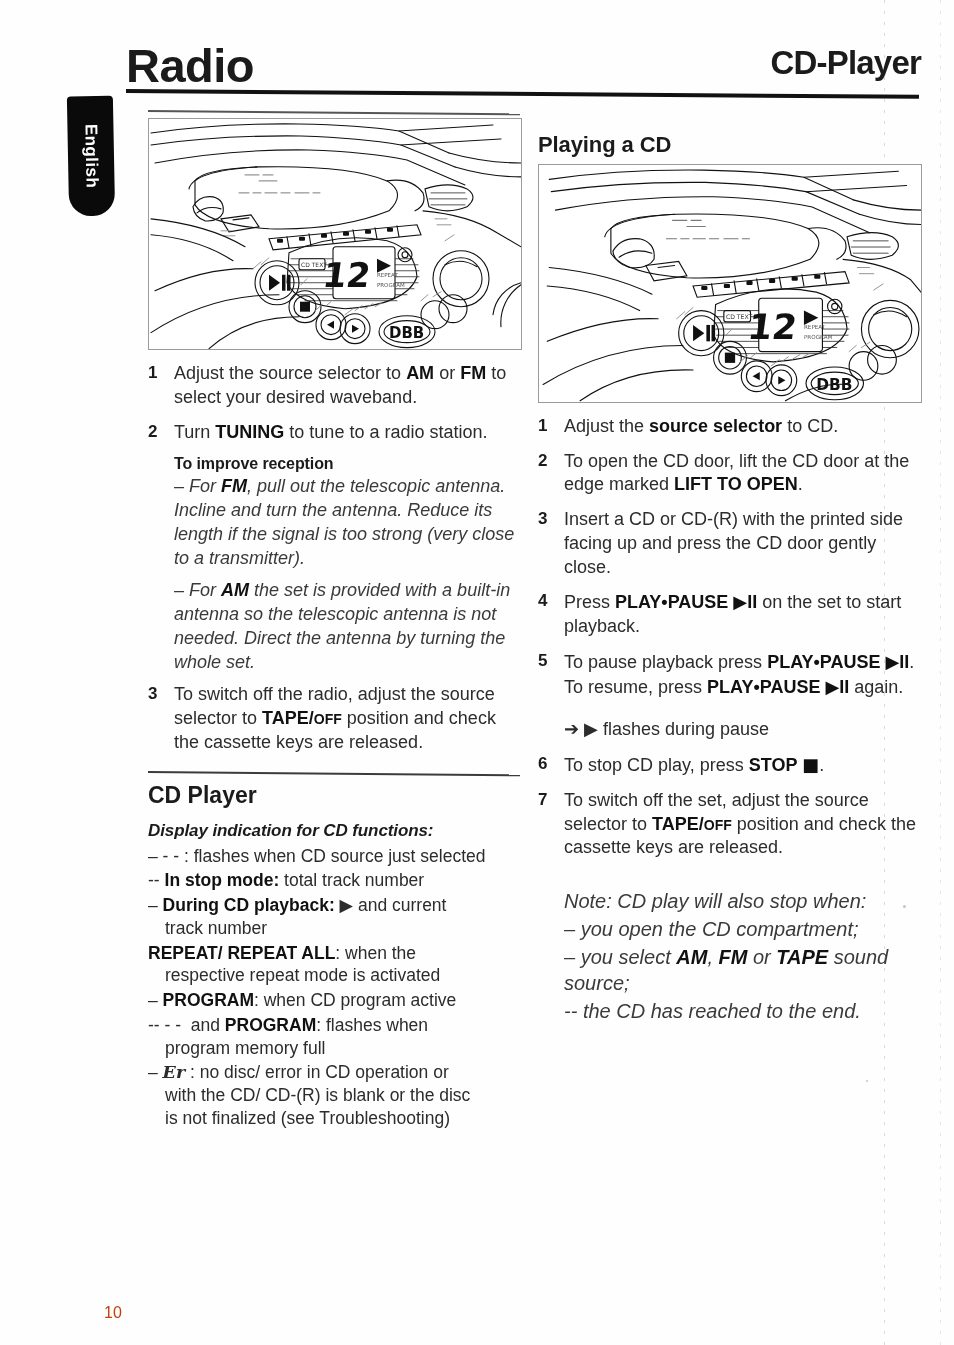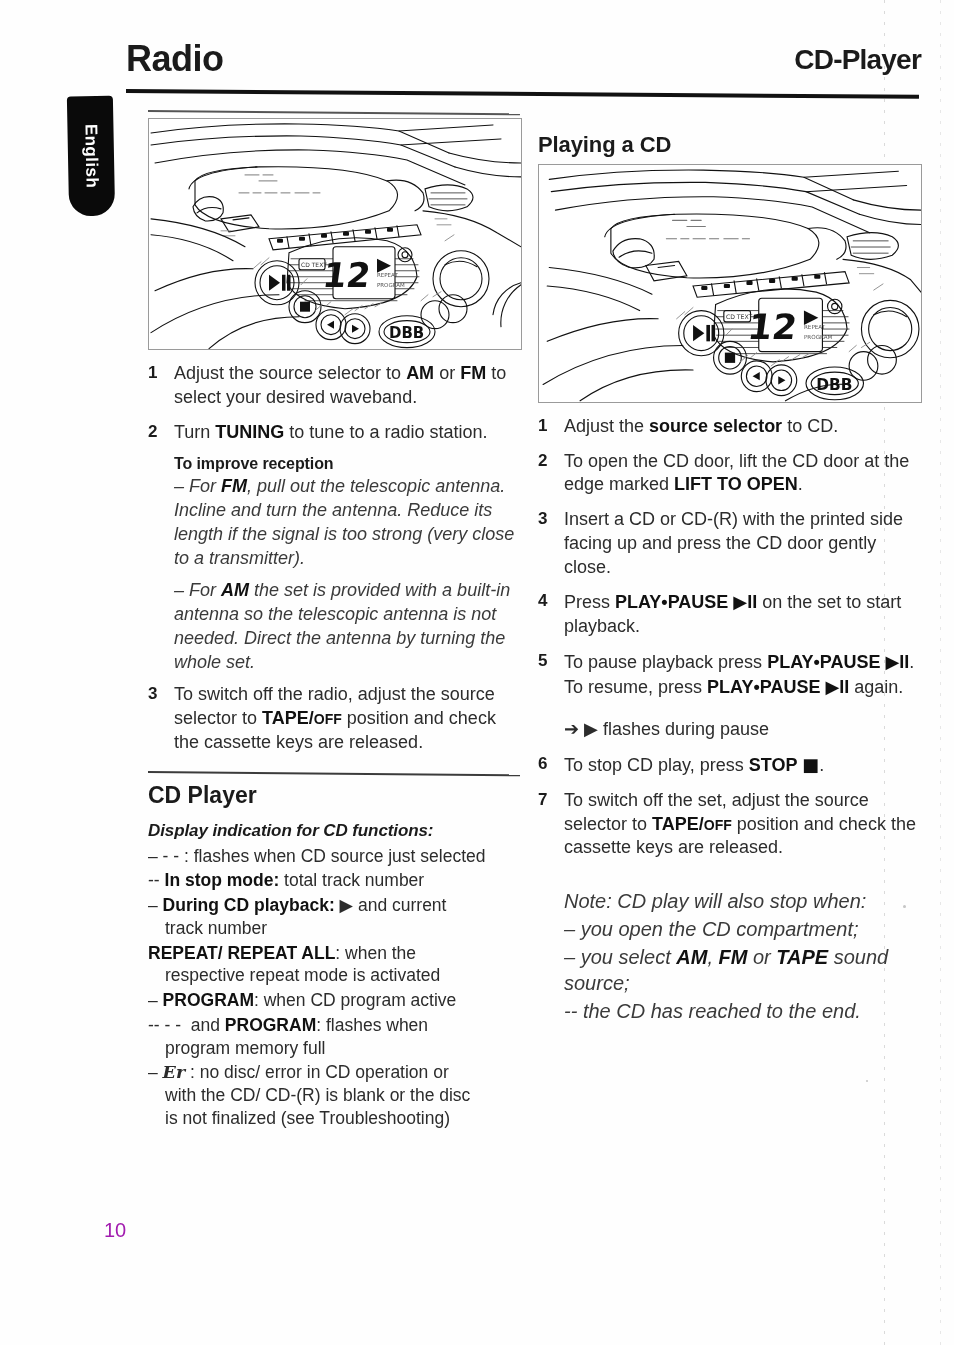--- a/index.html
+++ b/index.html
@@ -30,25 +30,25 @@
   .lang-tab .label{
     position:absolute;left:50%;top:50%;
     transform:translate(-50%,-50%) rotate(90deg);
     color:#fff;font-weight:bold;font-size:17px;letter-spacing:.4px;
     white-space:nowrap;font-family:"Liberation Sans",sans-serif;
   }
 
   
   .hdr-left{
     position:absolute;left:126px;top:38px;
-    font-size:36px;font-weight:bold;letter-spacing:-.5px;
+    font-size:47px;font-weight:bold;letter-spacing:-.5px;
   }
   .hdr-right{
     position:absolute;right:33px;top:44px;
-    font-size:28px;font-weight:bold;letter-spacing:-.8px;
+    font-size:33px;font-weight:bold;letter-spacing:-.8px;
   }
   .rule-main{
     position:absolute;left:126px;top:89px;width:793px;height:4px;
     background:#111;transform:rotate(0.42deg);transform-origin:left center;
   }
 
   
   .col{position:absolute;top:110px;}
   .col-left{left:148px;width:372px;}
   .col-right{left:538px;width:382px;}
@@ -94,21 +94,21 @@
   .note div{margin-bottom:1px;}
 
   .disp-list{margin:0;padding:0;list-style:none;font-size:17.5px;line-height:1.3;color:#2c2c2c;}
   .disp-list li{margin-bottom:2px;}
   .disp-list li .hang{margin-left:17px;display:block;}
   .mono-disp{font-family:"DejaVu Serif",serif;font-style:italic;font-weight:bold;}
 
   .glyph{font-family:"DejaVu Sans",sans-serif;}
 
   
-  .pageno{position:absolute;left:104px;top:1219px;font-size:20px;color:#a21caf;}
+  .pageno{position:absolute;left:104px;top:1304px;font-size:16px;color:#c2410c;}
 </style>
 </head>
 <body>
 
 <div class="page">
 
   <div class="scan-dots d1"></div>
   <div class="scan-dots d2"></div>
   <div class="speck" style="left:903px;top:905px;width:3px;height:3px;"></div>
   <div class="speck" style="left:866px;top:1080px;width:2px;height:2px;"></div>

